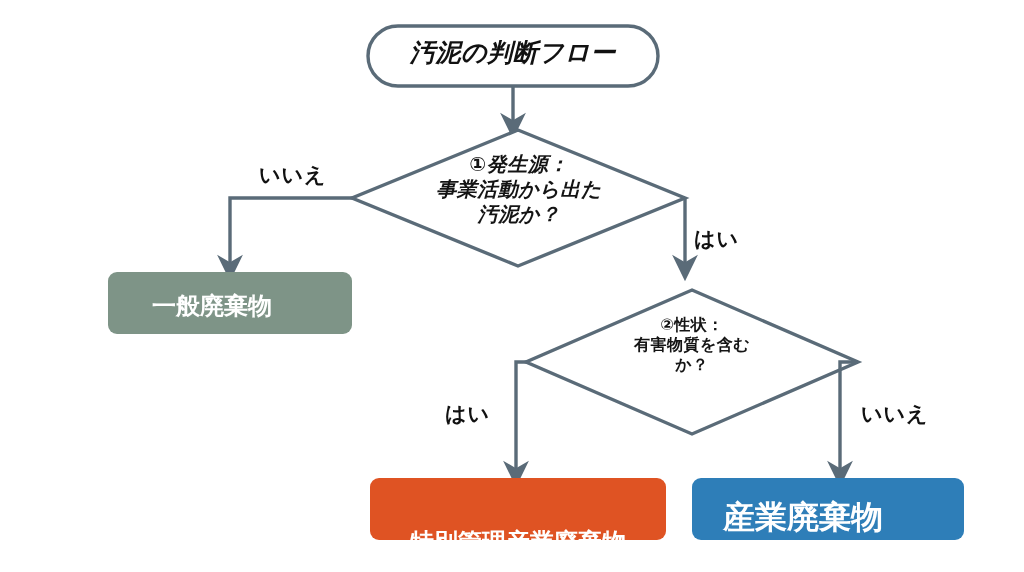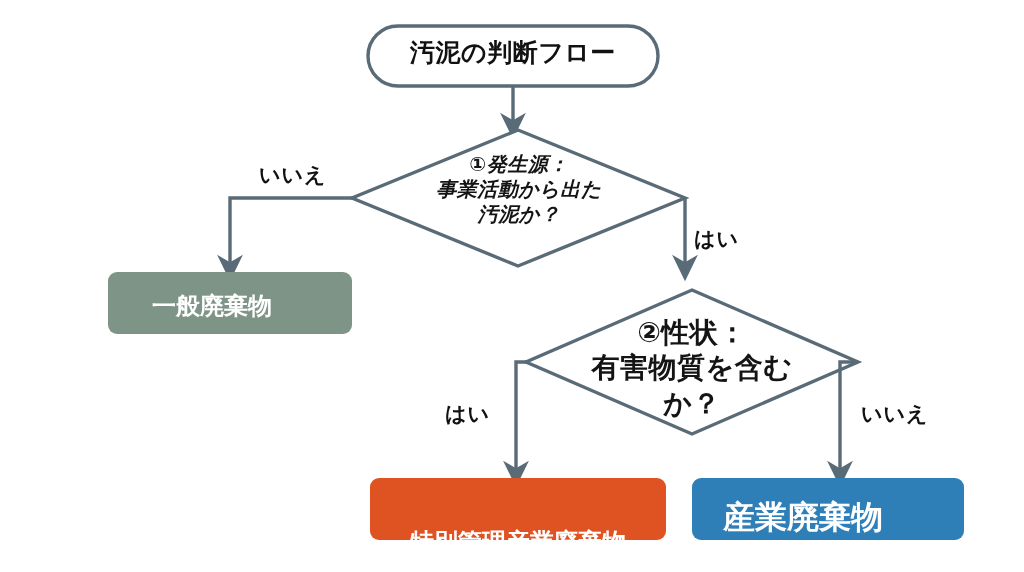--- a/index.html
+++ b/index.html
@@ -34,34 +34,35 @@
     letter-spacing: 0.5px;
     pointer-events: none;
   }
   
   #title-text {
     left: 368px;
     top: 37px;
     width: 290px;
     font-size: 25px;
     color: #111111;
+    font-style: italic;
   }
   
   #decision1-text {
     left: 398px;
     top: 152px;
     width: 242px;
     font-size: 20px;
     font-style: italic;
   }
   #decision2-text {
     left: 578px;
     top: 315px;
     width: 228px;
-    font-size: 28px;
+    font-size: 16px;
   }
   
   .result-text {
     position: absolute;
     text-align: center;
     font-weight: bold;
     color: #ffffff;
     pointer-events: none;
   }
   #result-general-text {

